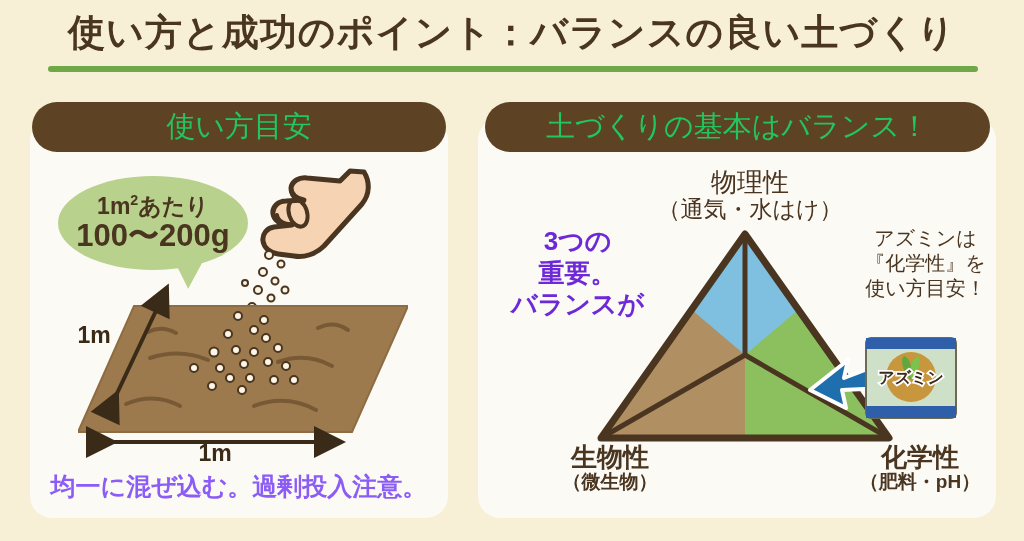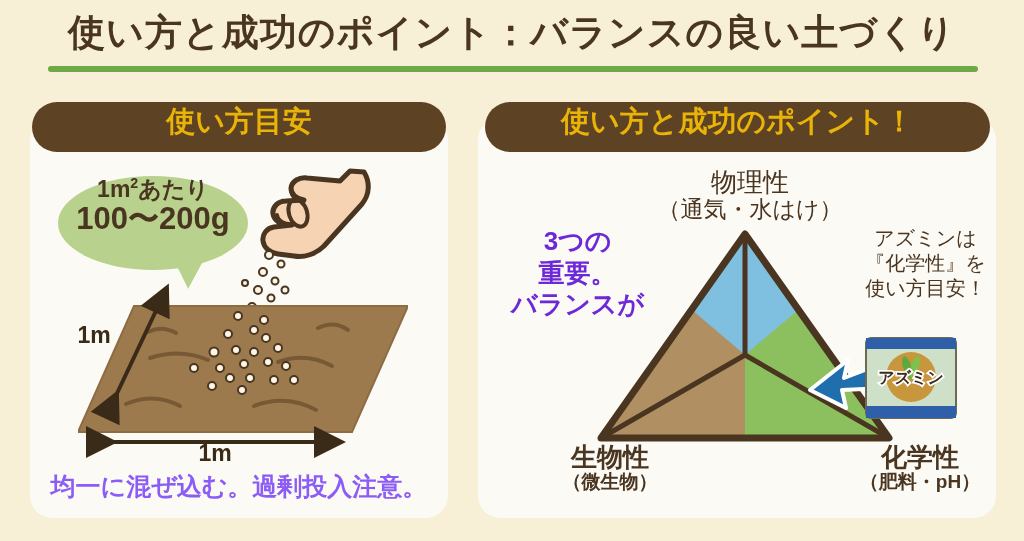--- a/index.html
+++ b/index.html
@@ -27,31 +27,31 @@
 
   
   .panel{
     position:absolute;background:#fcfaf4;border-radius:22px;
   }
   #panel-left{left:30px;top:118px;width:418px;height:400px;}
   #panel-right{left:478px;top:118px;width:518px;height:400px;}
 
   .panel-header{
     position:absolute;background:#5d4223;border-radius:28px;
-    display:flex;justify-content:center;
-    color:#eab308;font-weight:bold;white-space:nowrap;
+    display:flex;align-items:center;justify-content:center;
+    color:#22c55e;font-weight:normal;white-space:nowrap;
   }
   #header-left{left:32px;top:102px;width:414px;height:50px;font-size:29px;}
   #header-right{left:485px;top:102px;width:505px;height:50px;font-size:29px;}
 
   
   .bubble{
     position:absolute;left:58px;top:176px;width:190px;height:94px;
     background:#b8d18c;border-radius:50%/50%;
-    display:flex;flex-direction:column;align-items:center;
+    display:flex;flex-direction:column;align-items:center;justify-content:center;
     color:#4a3520;font-weight:bold;line-height:1.05;
   }
   .bubble-l1{font-size:23px;}
   .bubble-l2{font-size:31px;margin-top:2px;}
   .bubble-tail{
     position:absolute;left:176px;top:258px;
     width:0;height:0;
     border-left:10px solid transparent;
     border-right:22px solid transparent;
     border-top:30px solid #b8d18c;
@@ -207,21 +207,21 @@
     <line x1="52" y1="160" x2="280" y2="160" stroke="#3a2a18" stroke-width="4" marker-start="url(#ah)" marker-end="url(#ah)"></line>
   </svg>
   <div class="dim-v">1m</div>
   <div class="dim-h">1m</div>
 
   <div class="caption">均一に混ぜ込む。過剰投入注意。</div>
 
   <div class="panel" id="panel-right"></div>
 
   <div class="panel-header" id="header-right">
-    <span>使い方と成功のポイント！</span>
+    <span>土づくりの基本はバランス！</span>
   </div>
 
   <div class="note-left">
     <div>3つの</div>
     <div>重要。</div>
     <div>バランスが</div>
   </div>
 
   <div class="note-right">
     <div>アズミンは</div>

